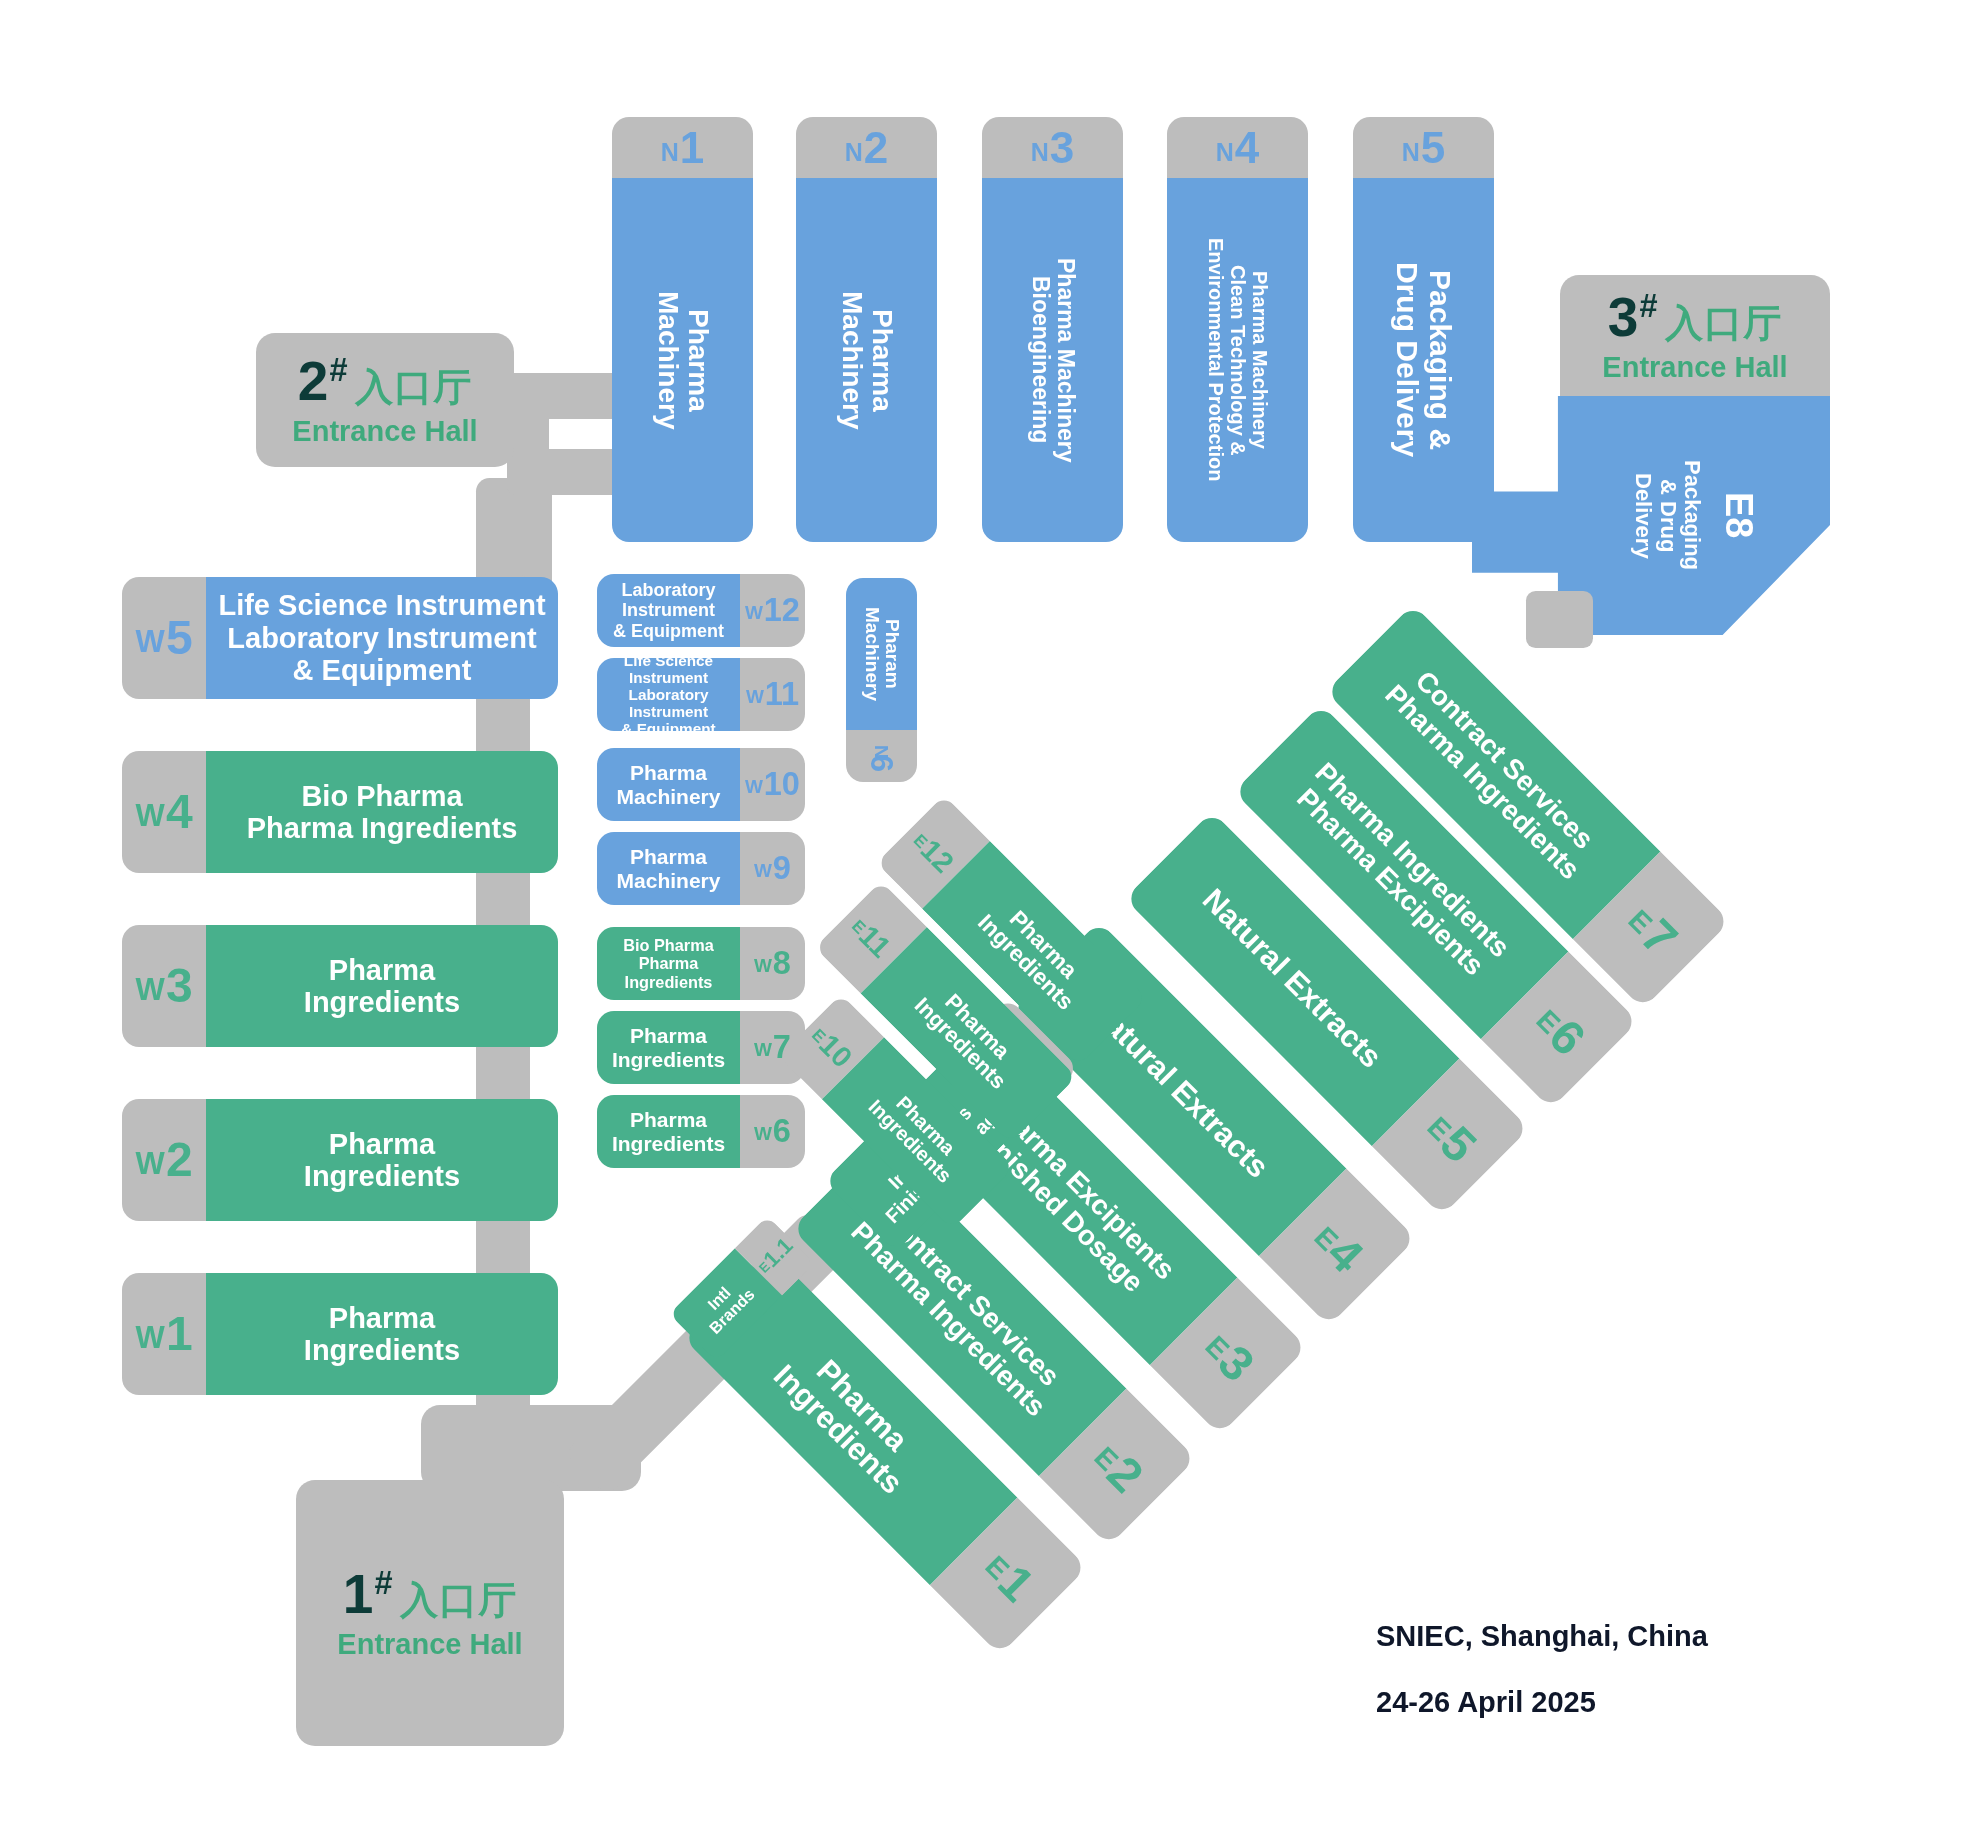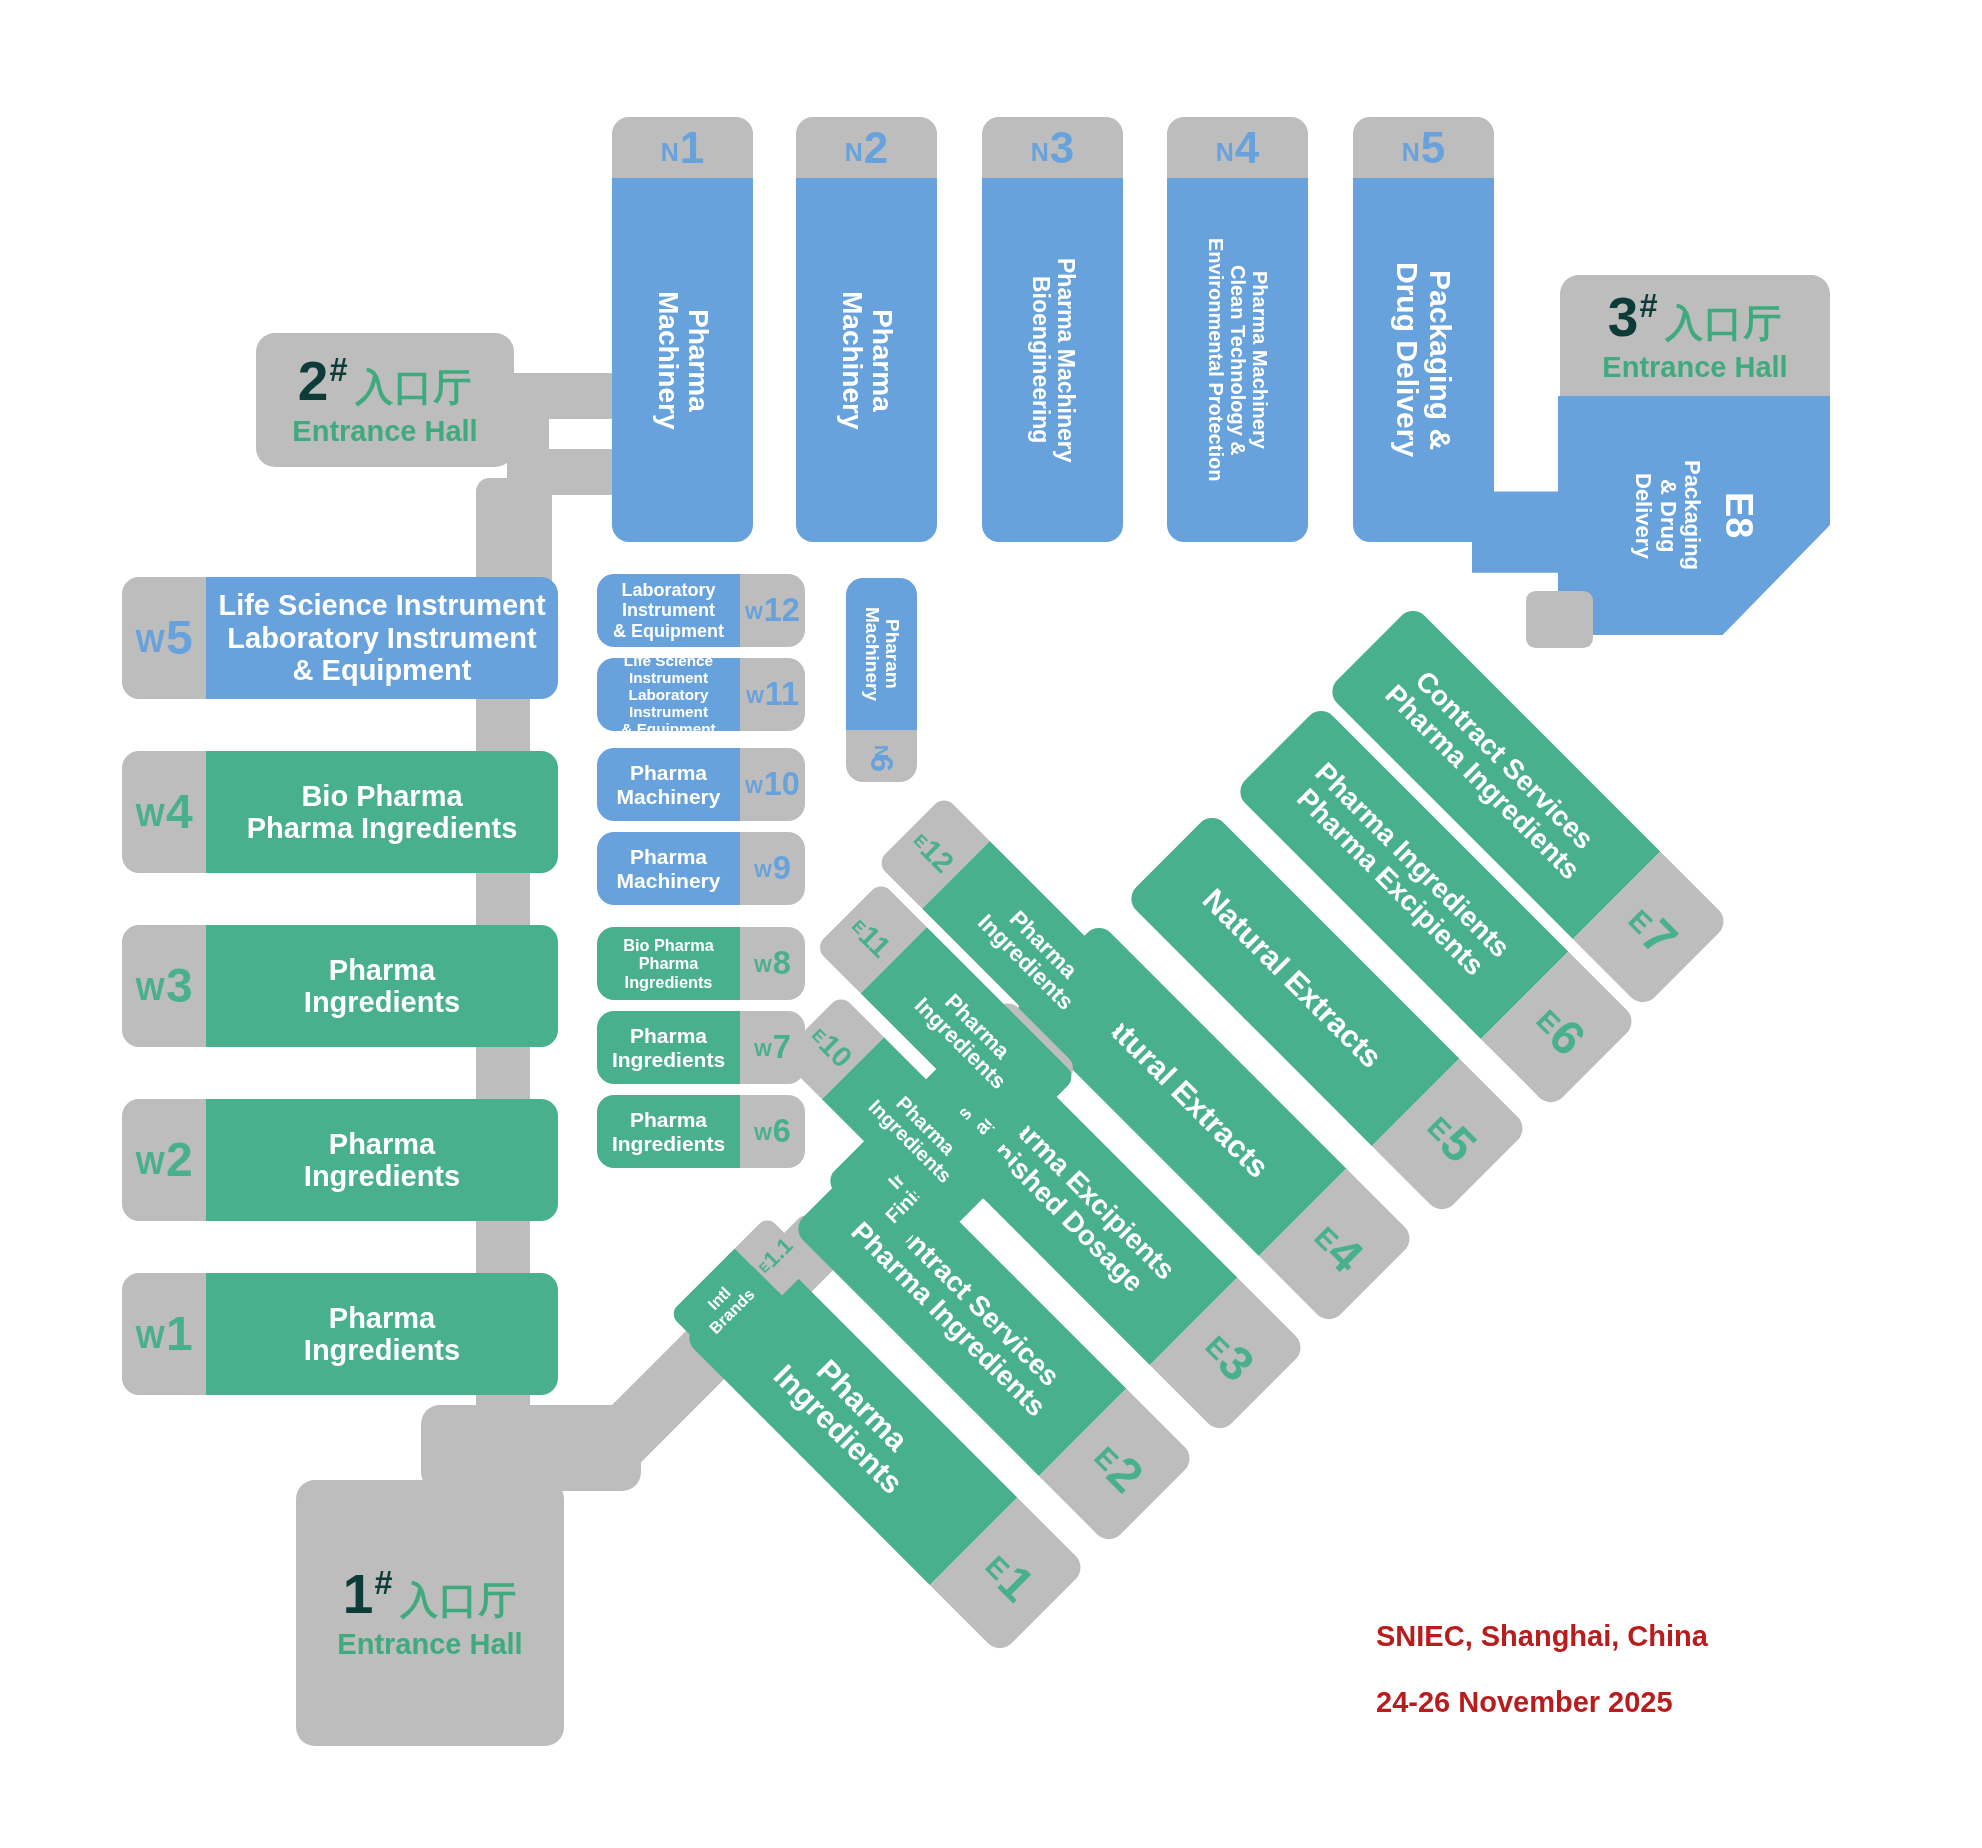--- a/index.html
+++ b/index.html
@@ -186,21 +186,21 @@
     justify-content: center;
     font-weight: 700;
     line-height: 1;
     white-space: nowrap;
   }
   .dhall .tag .pre { font-size: .58em; position: relative; top: .10em; }
 
   
   .credit {
     position: absolute;
-    color: #b91c1c;
+    color: #0f172a;
     font-weight: 700;
     line-height: 1.55;
     font-size: 29px;
     white-space: pre-line;
   }
 </style>
 </head>
 <body>
 
 <div id="map">
@@ -558,16 +558,16 @@
       <span>Pharma
 Ingredients</span>
     </div>
     <div class="tag" style="width:65px;">
       <span class="pre" style="font-size:17px;">E</span>
         <span class="num" style="font-size:29px;">12</span>
     </div>
   </div>
 
   <div class="credit" style="left:1376px; top:1614px;">SNIEC, Shanghai, China</div>
-  <div class="credit" style="left:1376px; top:1680px;">24-26 November 2025</div>
+  <div class="credit" style="left:1376px; top:1680px;">24-26 April 2025</div>
 
 </div>
 
 
 </body></html>

